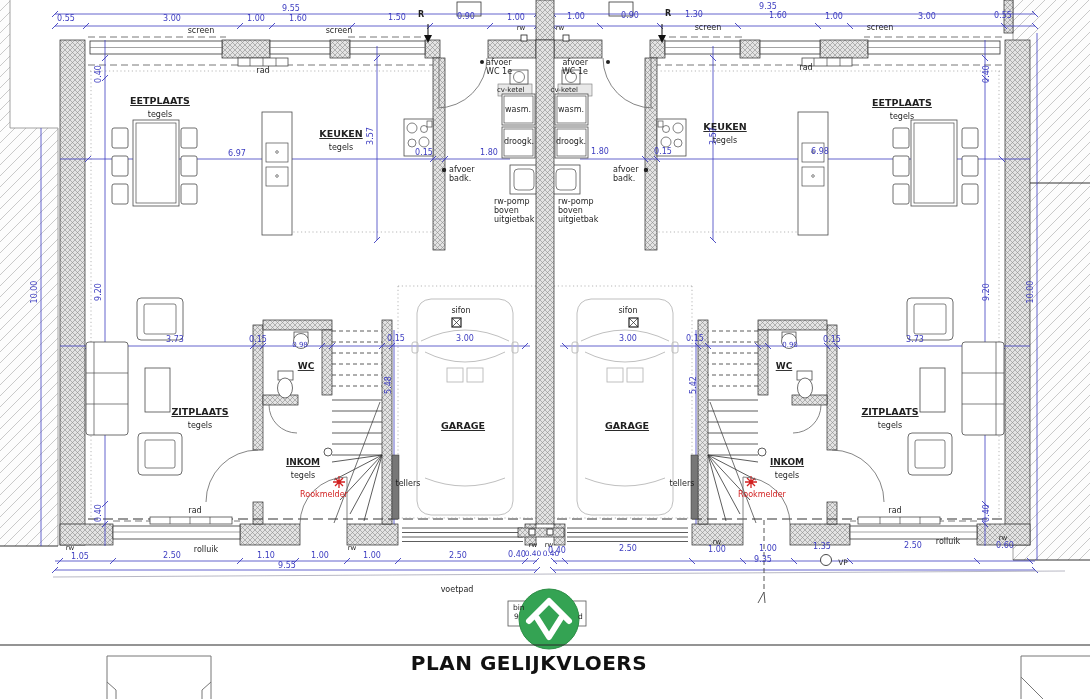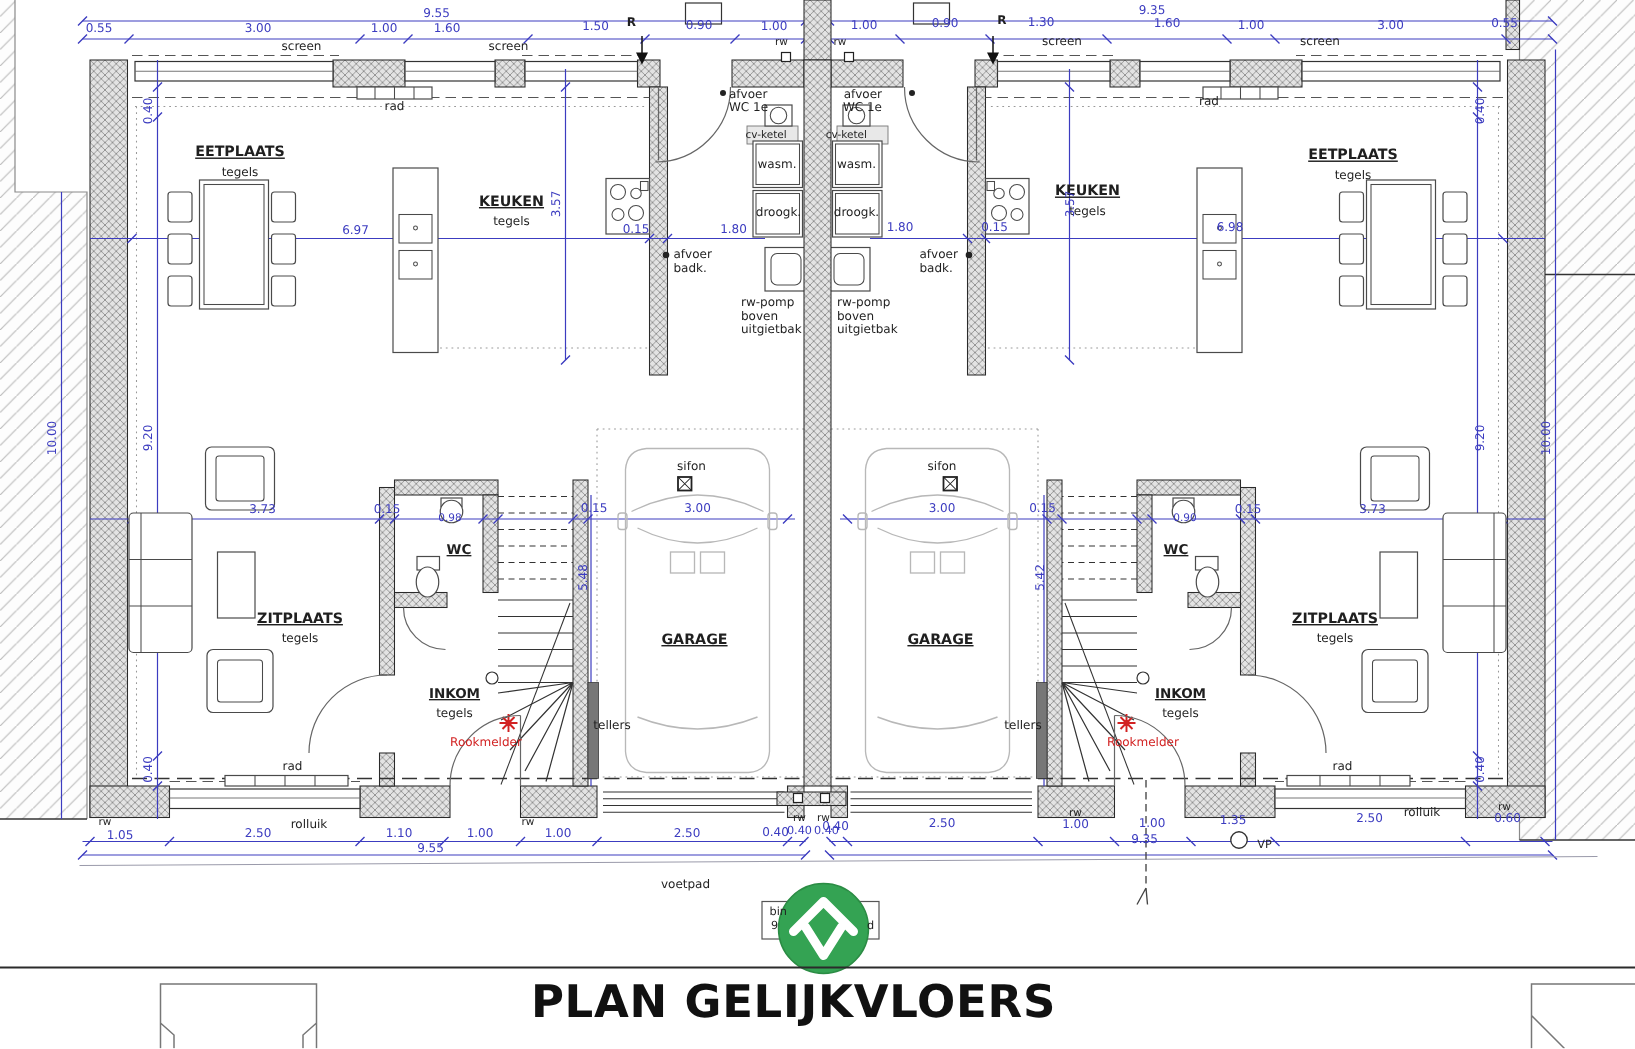--- a/index.html
+++ b/index.html
@@ -11,21 +11,21 @@
   .wall{fill:url(#wh);stroke:#2a2a2a;stroke-width:.7;}
   .blue{stroke:#3c3cc0;stroke-width:.8;fill:none;}
   .bt{stroke:#3c3cc0;stroke-width:.9;fill:none;}
   .furn{stroke:#4a4a4a;stroke-width:.8;fill:#ffffff;}
   .furnl{stroke:#4a4a4a;stroke-width:.7;fill:none;}
   .car{stroke:#b8b8b8;stroke-width:.9;fill:none;}
   .dash{stroke:#555;stroke-width:.8;fill:none;stroke-dasharray:7 4;}
   .dot{stroke:#999;stroke-width:.7;fill:none;stroke-dasharray:1.2 2.6;}
   .arc{stroke:#666;stroke-width:.8;fill:none;}
   #title-text{position:absolute;top:651px;left:529px;transform:translateX(-50%);
-    font-family:"DejaVu Sans",sans-serif;font-weight:bold;font-size:30px;color:#111;
+    font-family:"DejaVu Sans",sans-serif;font-weight:bold;font-size:20px;color:#111;
     letter-spacing:.5px;white-space:nowrap;}
 </style>
 </head>
 <body>
 
 <div id="stage">
 <svg id="plan" width="1090" height="699" viewBox="0 0 1090 699" xmlns="http://www.w3.org/2000/svg">
   <defs>
     <pattern id="wh" width="5" height="5" patternUnits="userSpaceOnUse">
       <rect width="5" height="5" fill="#e3e3e3"></rect>

